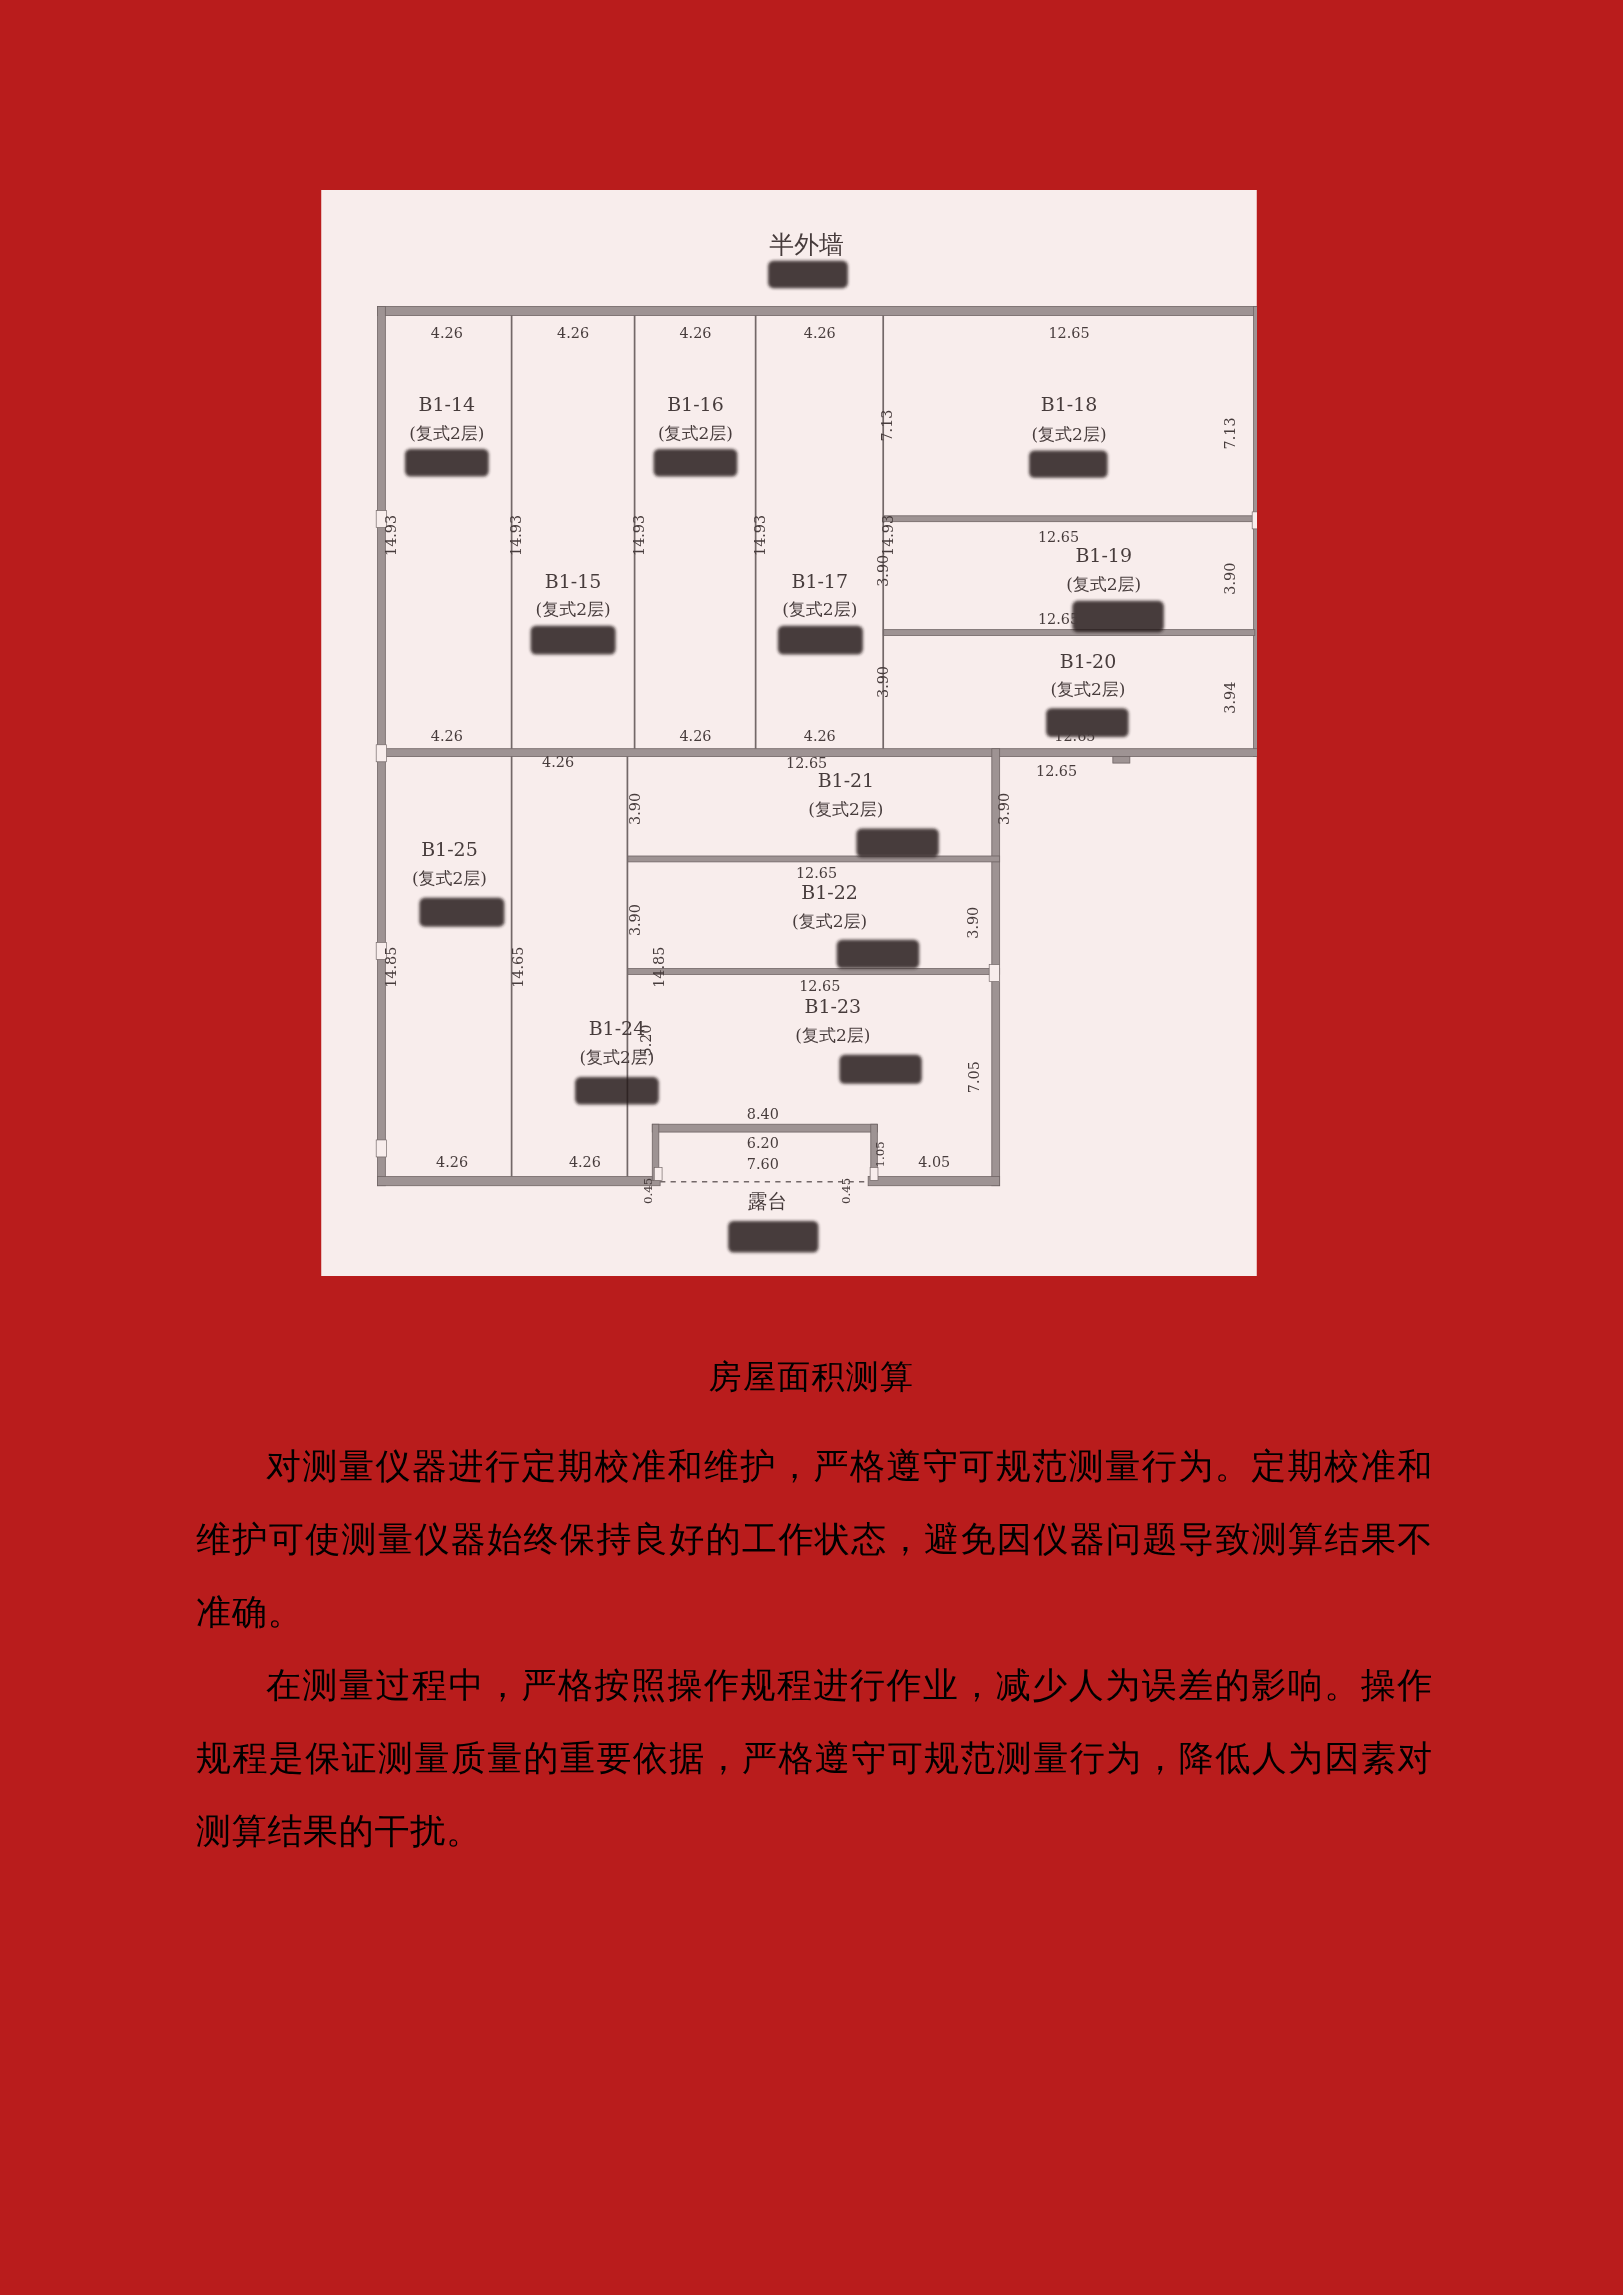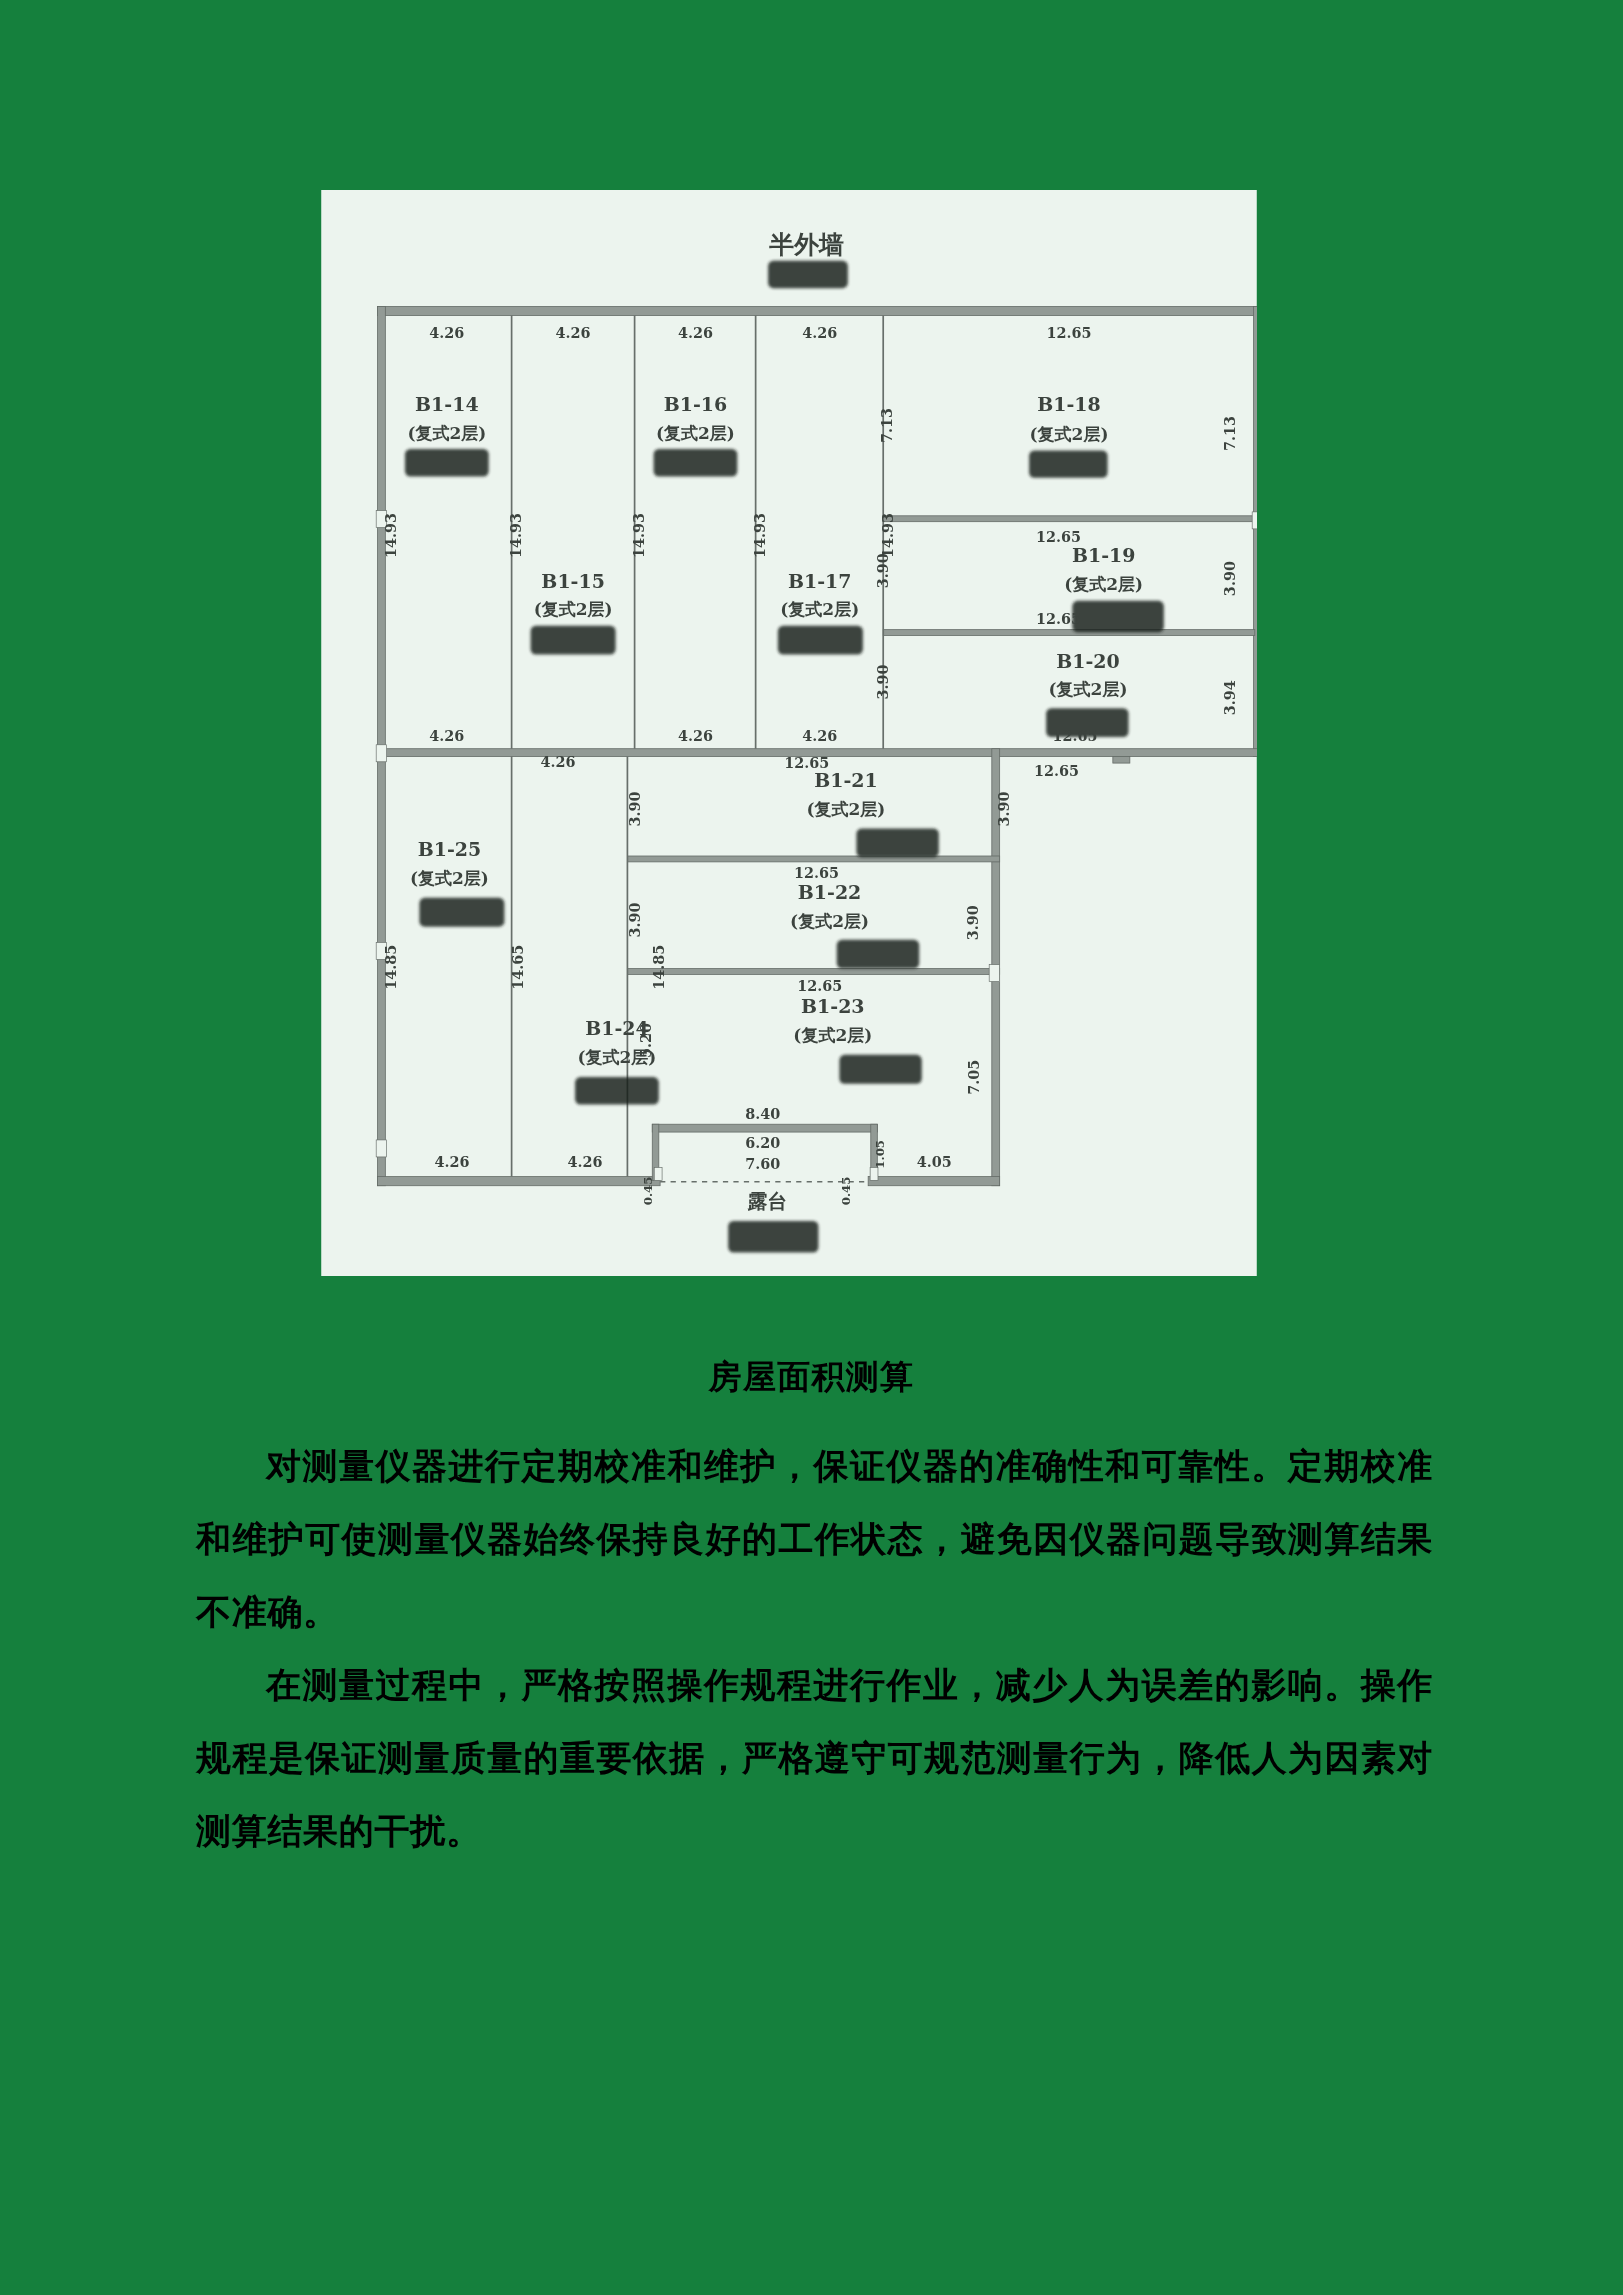--- a/index.html
+++ b/index.html
@@ -3,21 +3,21 @@
 <meta charset="utf-8">
 <style>
   html,body{margin:0;padding:0;}
   body{
     width:1623px;height:2295px;
     background:#ffffff;
     position:relative;
     overflow:hidden;
     font-family:"Liberation Serif","DejaVu Serif",serif;
   }
-  .page{position:absolute;inset:0;background:#15803d;font-weight:bold;}
+  .page{position:absolute;inset:0;background:#b91c1c;}
   
   .figure{
     position:absolute;
     left:321px;top:190px;
     width:936px;height:1086px;
   }
   .figure svg{
     width:100%;height:100%;
     filter:blur(0.4px);
     opacity:.93;
@@ -183,18 +183,18 @@
           <text x="506" y="1530" font-size="18" text-anchor="middle" fill="#3f3f3f" class="plan-label" transform="rotate(-90 506 1530)">0.45</text>
           <text x="808" y="1530" font-size="18" text-anchor="middle" fill="#3f3f3f" class="plan-label" transform="rotate(-90 808 1530)">0.45</text>
           <text x="860" y="1474" font-size="18" text-anchor="middle" fill="#3f3f3f" class="plan-label" transform="rotate(-90 860 1474)">1.05</text>
         </g>
     </svg>
   </div>
 
   <div class="caption">房屋面积测算</div>
 
   <div class="bodytext" id="bodytext">
-      <p>对测量仪器进行定期校准和维护，保证仪器的准确性和可靠性。定期校准和维护可使测量仪器始终保持良好的工作状态，避免因仪器问题导致测算结果不准确。</p>
+      <p>对测量仪器进行定期校准和维护，严格遵守可规范测量行为。定期校准和维护可使测量仪器始终保持良好的工作状态，避免因仪器问题导致测算结果不准确。</p>
       <p>在测量过程中，严格按照操作规程进行作业，减少人为误差的影响。操作规程是保证测量质量的重要依据，严格遵守可规范测量行为，降低人为因素对测算结果的干扰。</p>
     </div>
 
 </div>
 
 
 </body></html>

